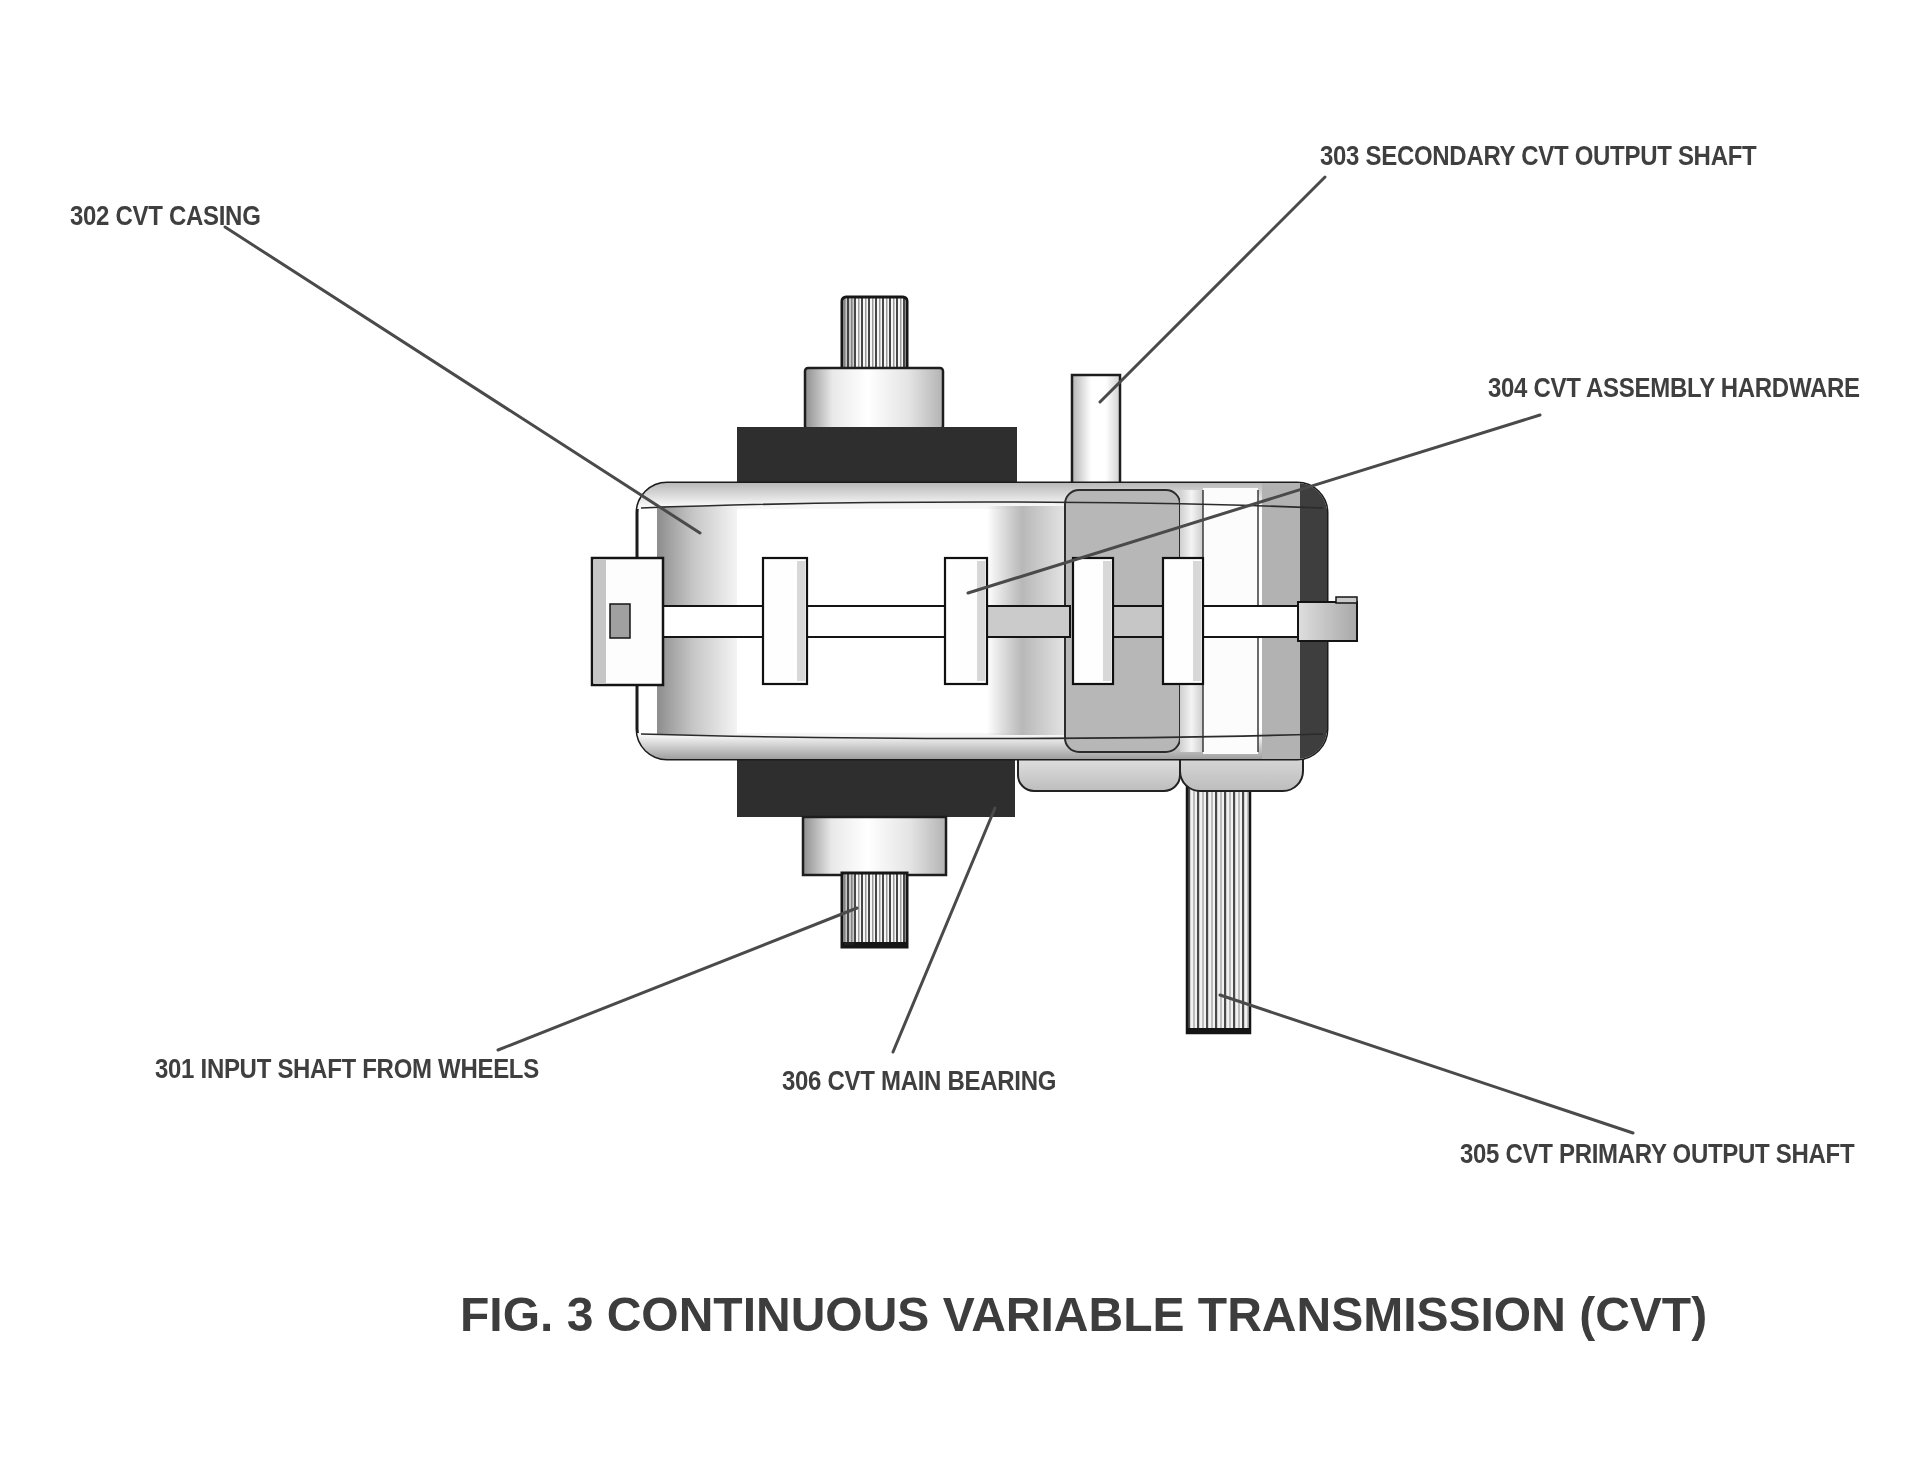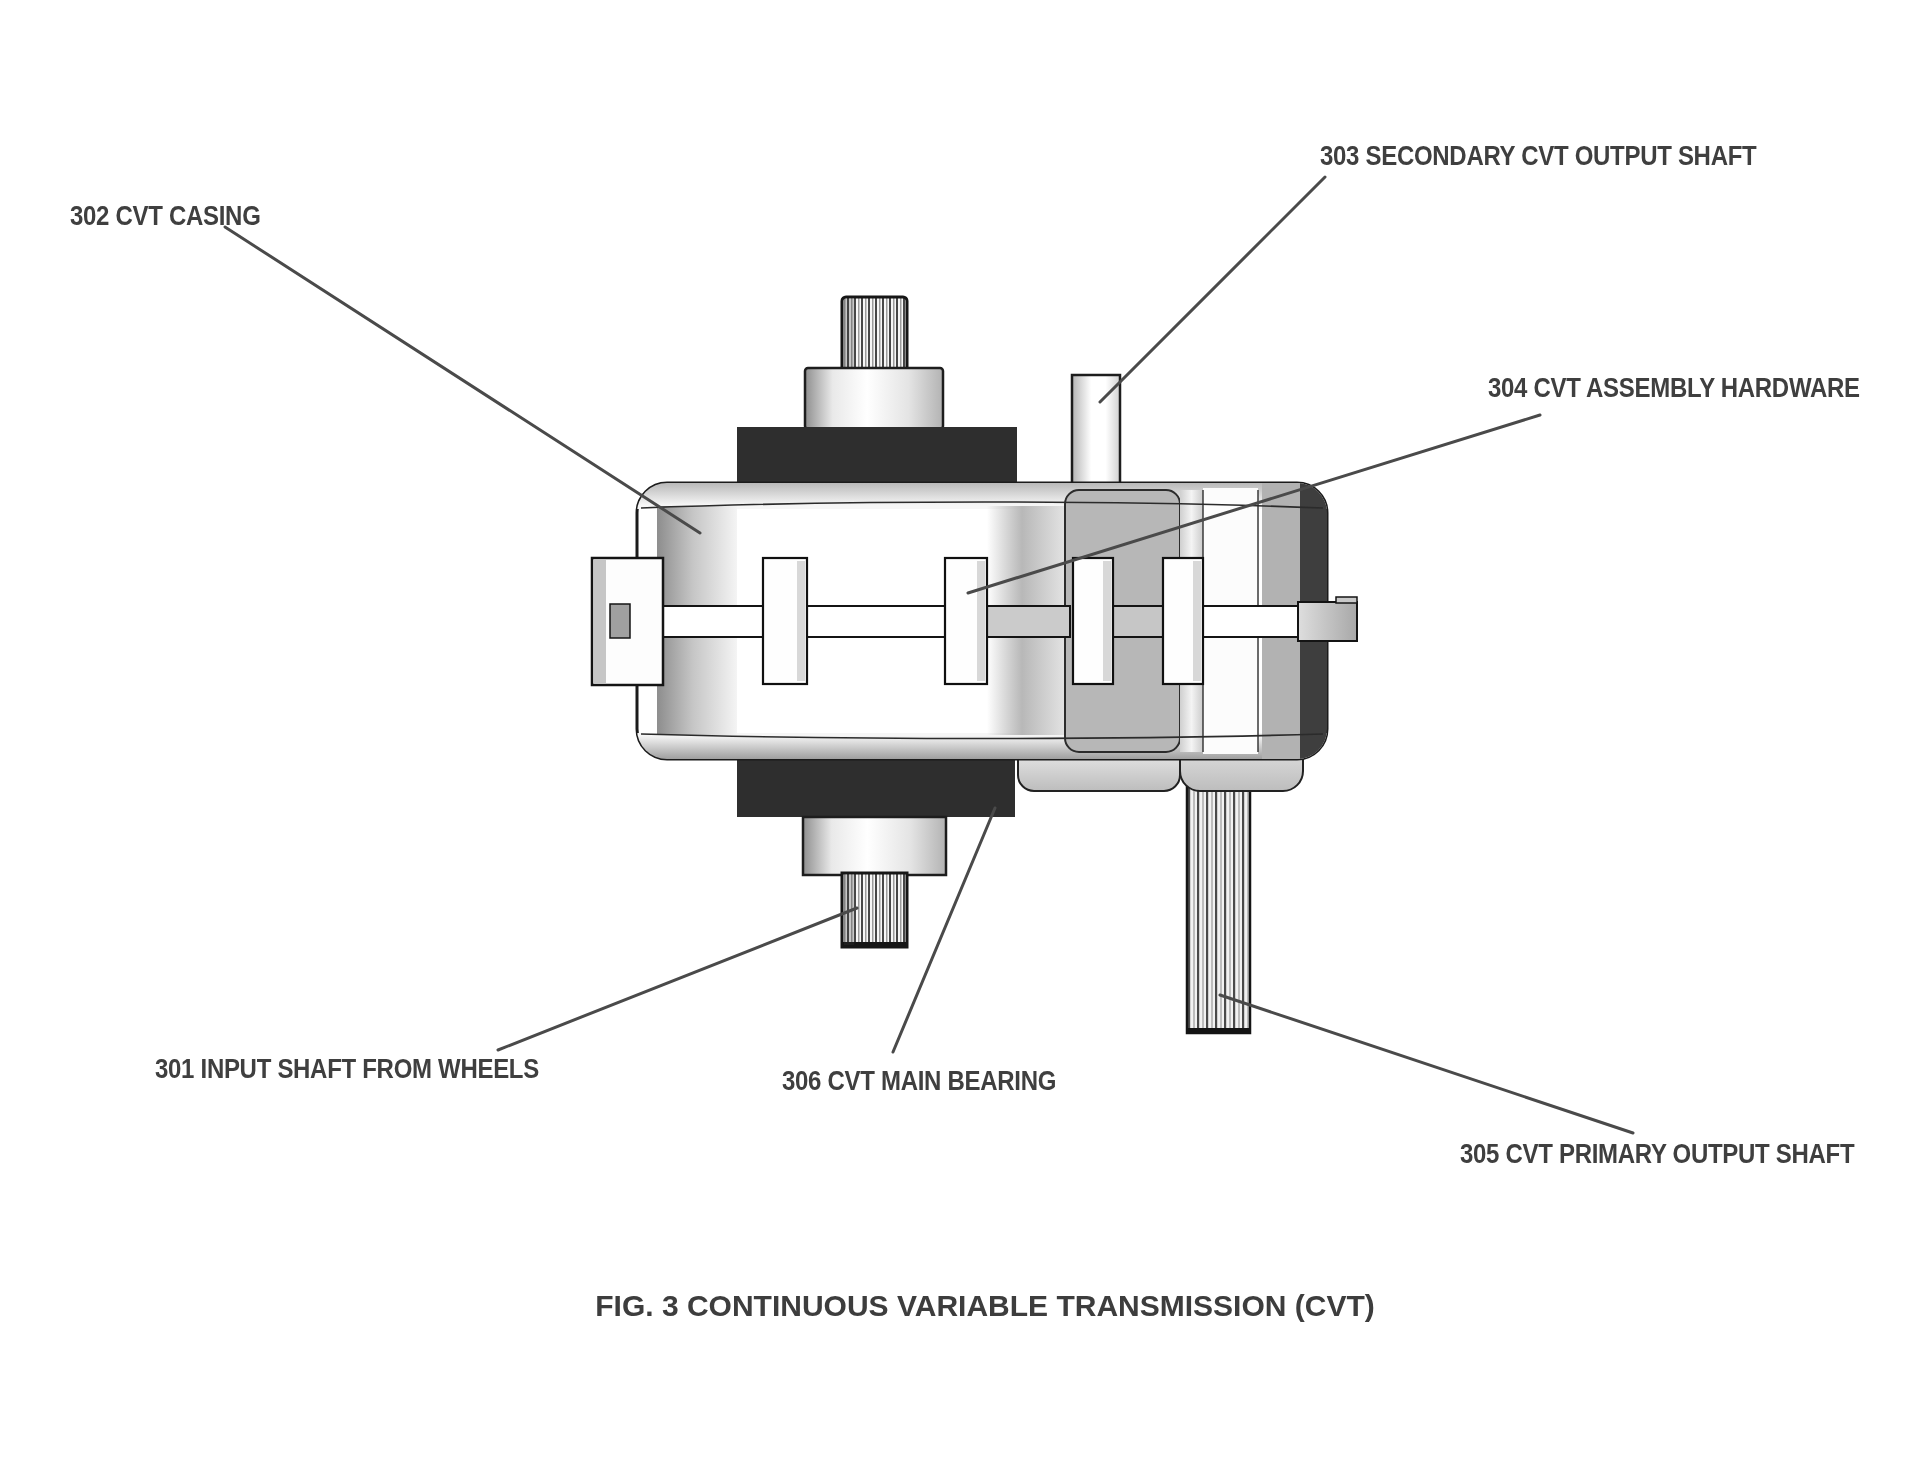--- a/index.html
+++ b/index.html
@@ -28,21 +28,21 @@
   #label-304{left:1488px;top:373px;}
   #label-301{left:155px;top:1054px;}
   #label-306{left:782px;top:1066px;}
   #label-305{left:1460px;top:1139px;}
   #fig-caption{
     position:absolute;
     left:460px;top:1291px;width:1050px;
     text-align:center;
     font-family:"Liberation Sans",sans-serif;
     font-weight:bold;
-    font-size:30px;
+    font-size:48px;
     line-height:1;
     color:#3d3d3d;
     white-space:nowrap;
   }
 </style>
 </head>
 <body>
 
 <div id="canvas">
 

